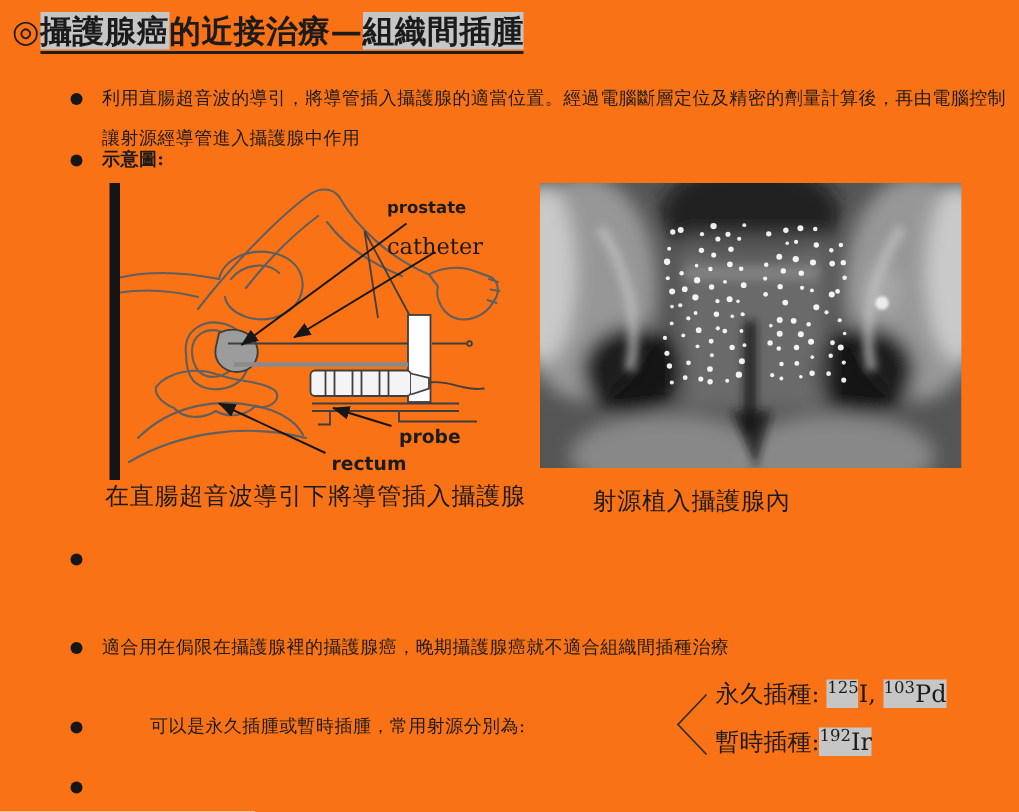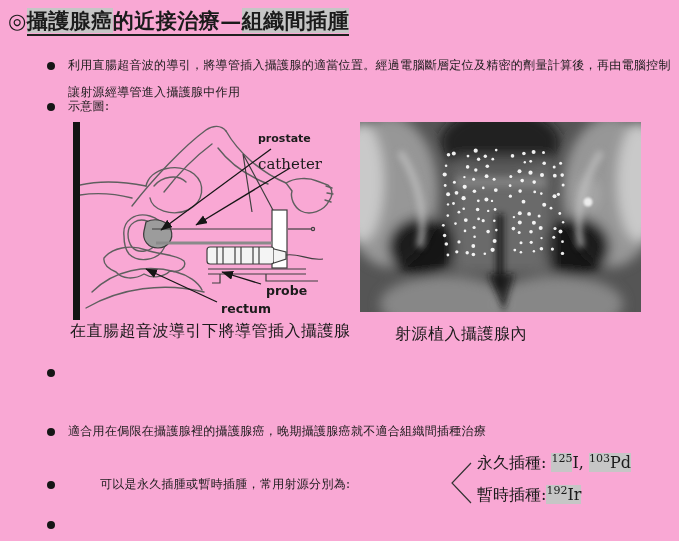--- a/index.html
+++ b/index.html
@@ -1,17 +1,17 @@
 <!DOCTYPE html>
 <html><head>
 <meta charset="utf-8">
 <style>
   html,body { margin:0; padding:0; background:#ffffff; }
   body { width:679px; height:541px; font-family:"DejaVu Serif","Liberation Serif",serif; color:#1b1b1b; }
-  .page { position:relative; width:679px; height:541px; overflow:hidden; background:#f9a8d4; }
+  .page { position:relative; width:679px; height:541px; overflow:hidden; background:#f97316; }
 
   .title { position:absolute; left:8px; top:7px; font-size:21px; font-weight:bold; letter-spacing:0.5px; white-space:nowrap; }
   .title .underlined { border-bottom:2px solid #1f1f1f; padding-bottom:1px; }
   .hl { background:#c6c6c6; }
 
   .bullet-dot { position:absolute; width:8px; height:8px; border-radius:50%; background:#161616; }
   .btext { position:absolute; font-size:12px; line-height:27px; letter-spacing:0.3px; }
   .caption { position:absolute; font-size:16px; line-height:22px; letter-spacing:0.5px; white-space:nowrap; }
 
   .blackbar { position:absolute; left:73px; top:122px; width:7px; height:198px; background:#141414; }
@@ -31,21 +31,21 @@
 <div class="page">
 
   <div class="title">
     <span>◎</span><span class="underlined"><span class="hl">攝護腺癌</span><span>的近接治療—</span><span class="hl">組織間插腫</span></span>
   </div>
 
   <span class="bullet-dot" style="left:47px; top:62px;"></span>
   <div class="btext" style="left:68px; top:52px; width:606px;">利用直腸超音波的導引，將導管插入攝護腺的適當位置。經過電腦斷層定位及精密的劑量計算後，再由電腦控制讓射源經導管進入攝護腺中作用</div>
 
   <span class="bullet-dot" style="left:47px; top:103px;"></span>
-  <div class="btext" style="left:68px; top:93px; width:200px;">示意圖:</div>
+  <div class="btext" style="left:68px; top:93px; width:200px;font-weight:bold;">示意圖:</div>
 
   <div class="blackbar"></div>
   <svg class="figsvg" style="left:80px; top:122px;" width="265" height="198" viewBox="0 0 265 198">
     <defs>
       <marker id="ah" markerWidth="10" markerHeight="8" refX="8.5" refY="3.5" orient="auto">
         <path d="M0,0 L9,3.5 L0,7 Z" fill="#161616"></path>
       </marker>
     </defs>
     <g stroke="#5f5f5f" stroke-width="1.4" fill="none" stroke-linecap="round">
       <path d="M0,63 C22,58 46,60 66,64"></path>

